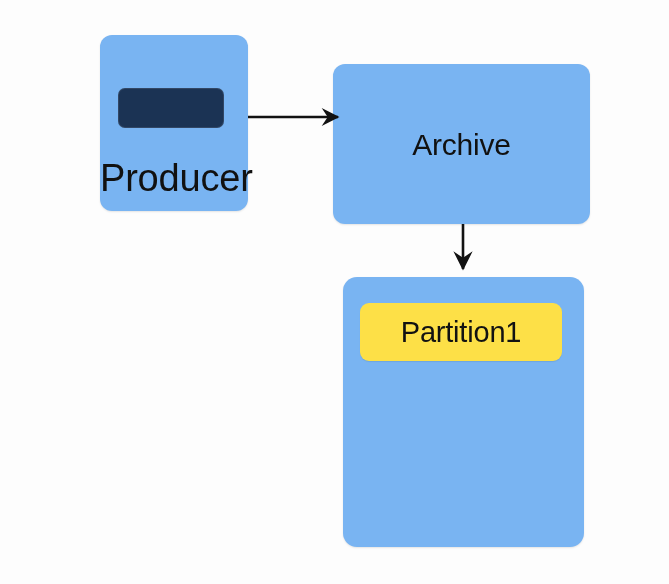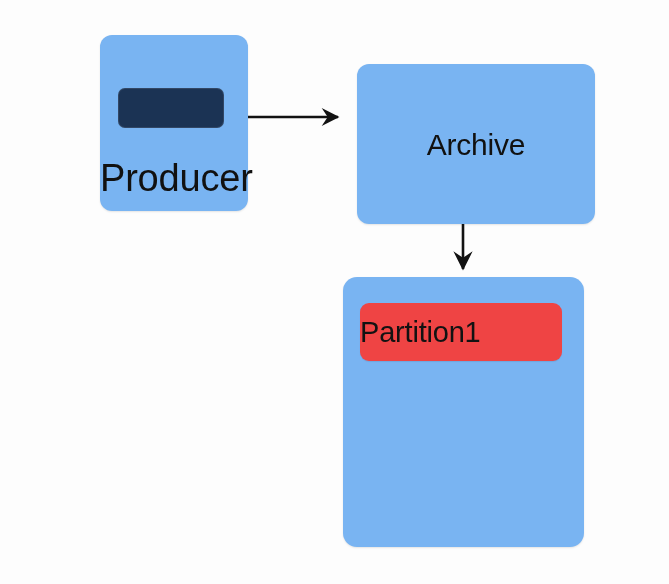--- a/index.html
+++ b/index.html
@@ -55,23 +55,23 @@
     top: 126px;
     text-align: center;
     font-size: 38px;
     line-height: 34px;
     color: #111111;
     letter-spacing: -0.2px;
     white-space: nowrap;
   }
 
   .archive-node {
-    left: 357px;
+    left: 333px;
     top: 64px;
-    width: 238px;
+    width: 257px;
     height: 160px;
     display: flex;
     align-items: center;
     justify-content: center;
   }
 
   .archive-label {
     font-size: 30px;
     line-height: 45px;
     color: #111111;
@@ -95,24 +95,25 @@
     left: 17px;
     top: 26px;
     width: 202px;
     display: flex;
     flex-direction: column;
     gap: 24px;
   }
 
   .partition-item {
     height: 58px;
-    background: #ef4444;
+    background: #fde047;
     border-radius: 9px;
     display: flex;
     align-items: center;
+    justify-content: center;
     box-shadow: 0 1px 1px rgba(0,0,0,0.08);
   }
 
   .partition-text {
     font-size: 29px;
     line-height: 32px;
     color: #121212;
     letter-spacing: -0.2px;
     white-space: nowrap;
   }

